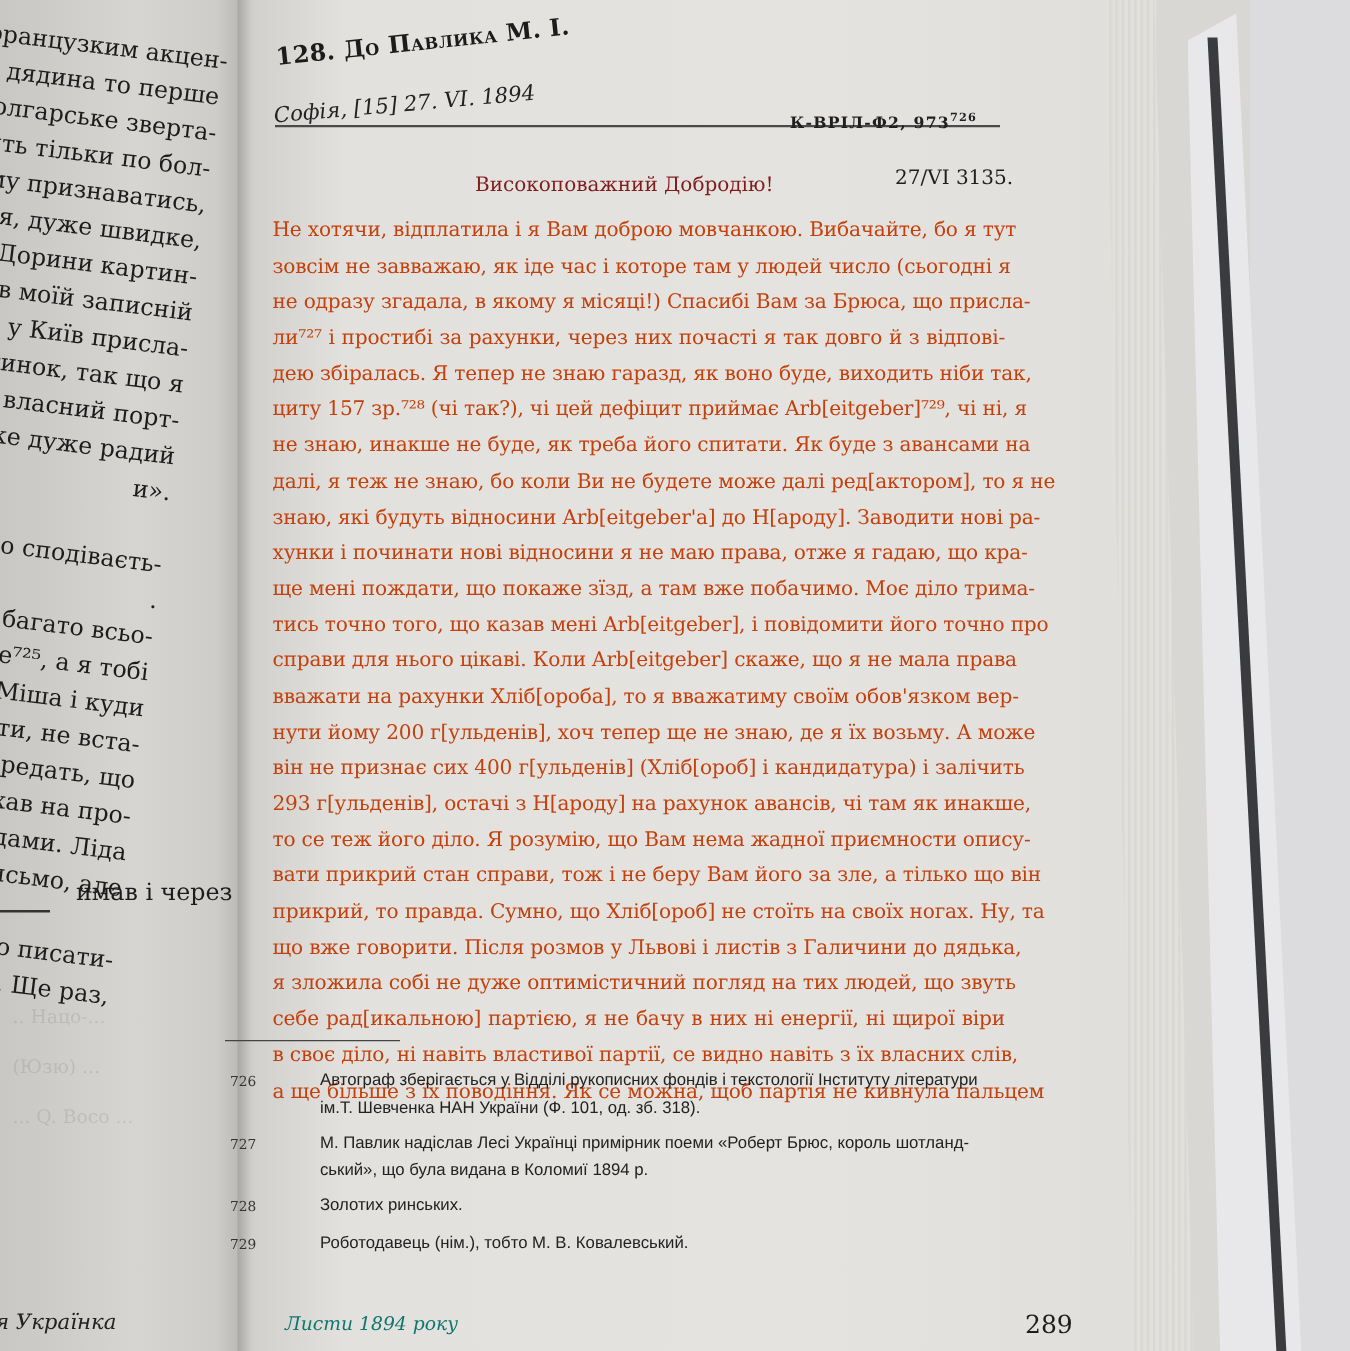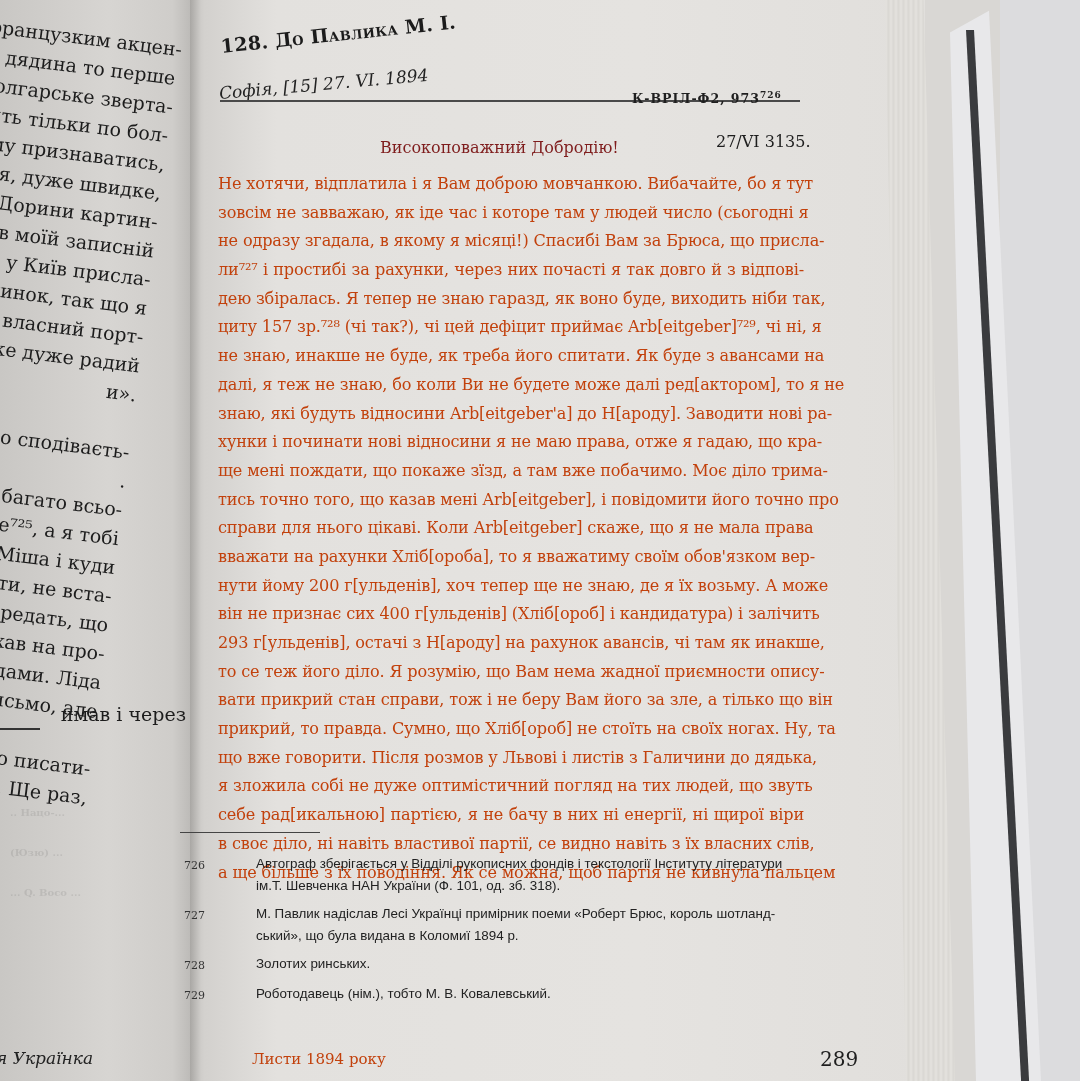--- a/index.html
+++ b/index.html
@@ -24,23 +24,22 @@
     }
     .left-line.gap { height: 29px; }
     .left-bottom {
       position: absolute; left: 0; top: 700px; width: 190px;
     }
     .left-bottom .left-line { padding-right: 4px; }
     .left-underline {
       position: absolute; left: 0; top: 728px; width: 40px; height: 2px; background: #333;
     }
     .ghost {
-      position: absolute; color: rgba(60,60,60,0.12); font-size: 10px; line-height: 26px;
+      position: absolute; color: rgba(60,60,60,0.12); font-size: 15px; line-height: 26px;
       white-space: nowrap;
-      font-weight: bold;
     }
     .left-footer {
       position: absolute; left: -4px; top: 1048px; font-style: italic;
       font-size: 17px; color: #222; font-family: "DejaVu Serif", serif;
     }
     
     .gutter {
       position: absolute; left: 190px; top: 0; width: 22px; height: 1081px;
       background: linear-gradient(90deg, #a9a7a4 0%, #cfcdca 50%, #dcdad7 100%);
     }
@@ -110,21 +109,21 @@
       position: absolute; left: 184px; top: 853px; width: 650px;
     }
     .footnote {
       display: flex; font-size: 13.4px; color: #222; line-height: 22px; margin-bottom: 6px;
       font-family: "Liberation Sans", sans-serif;
     }
     .fn-num { width: 24px; flex: none; font-size: 11px; padding-top: 2px; color: #333; font-family: "DejaVu Serif", serif; }
     .fn-text { flex: 1; margin-left: 48px; }
     .fn-text div { white-space: nowrap; }
     .right-footer-title {
-      position: absolute; left: 252px; top: 1050px; font-size: 15px; color: #c2410c;
+      position: absolute; left: 228px; top: 1050px; font-style: italic; font-size: 15px; color: #0f766e;
     }
     .page-number {
       position: absolute; left: 820px; top: 1047px; font-size: 20px; color: #1e1e1e;
     }
   </style>
 </head>
 <body>
 
 <div class="left-page">
   <div class="ghost" style="left:10px; top:800px;">.. Нацо-...</div>

